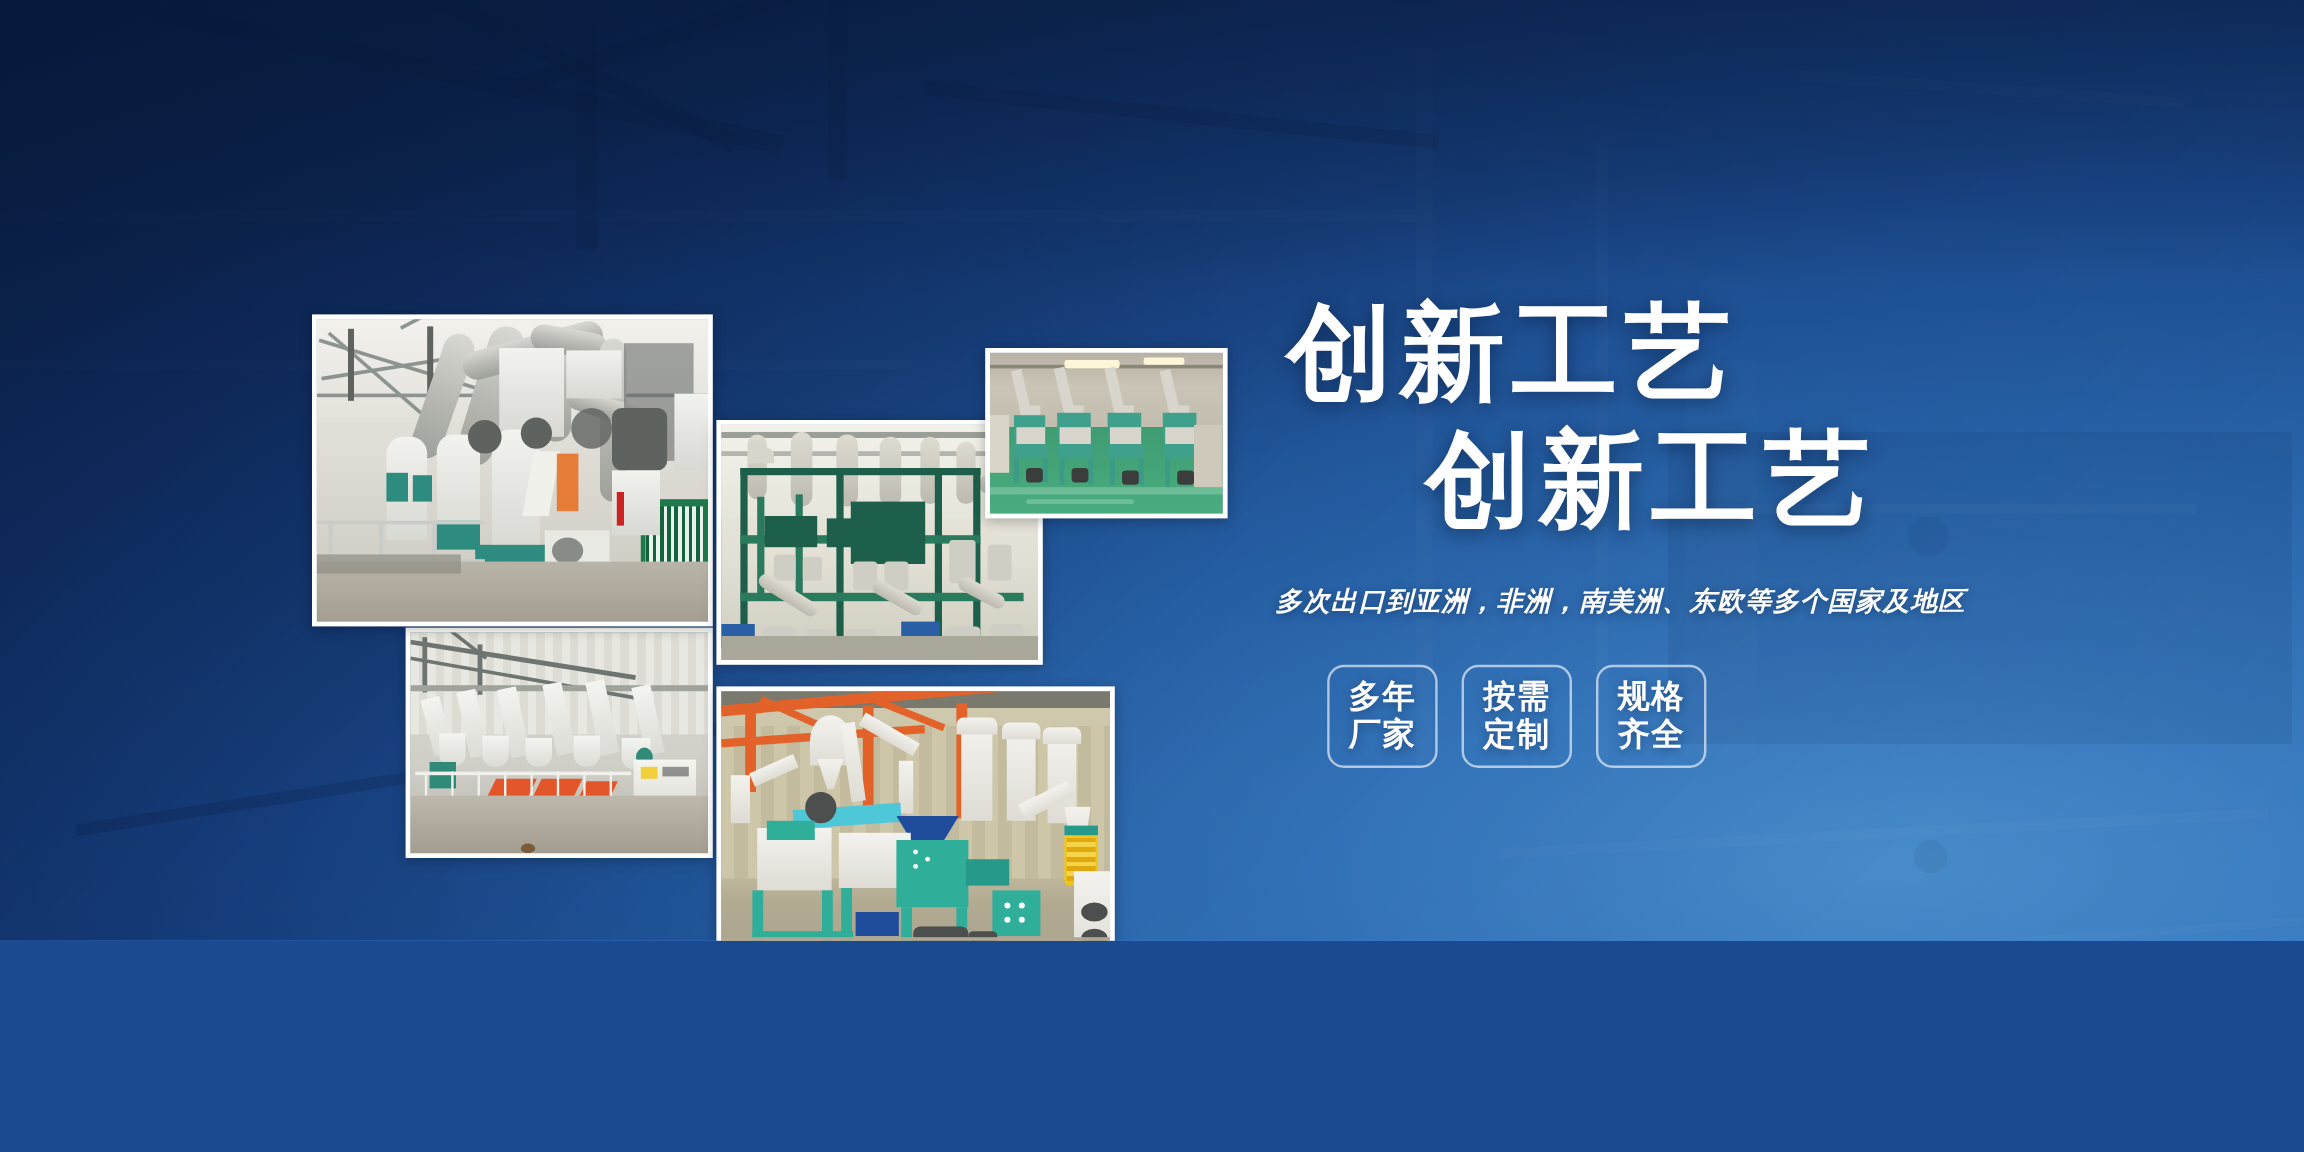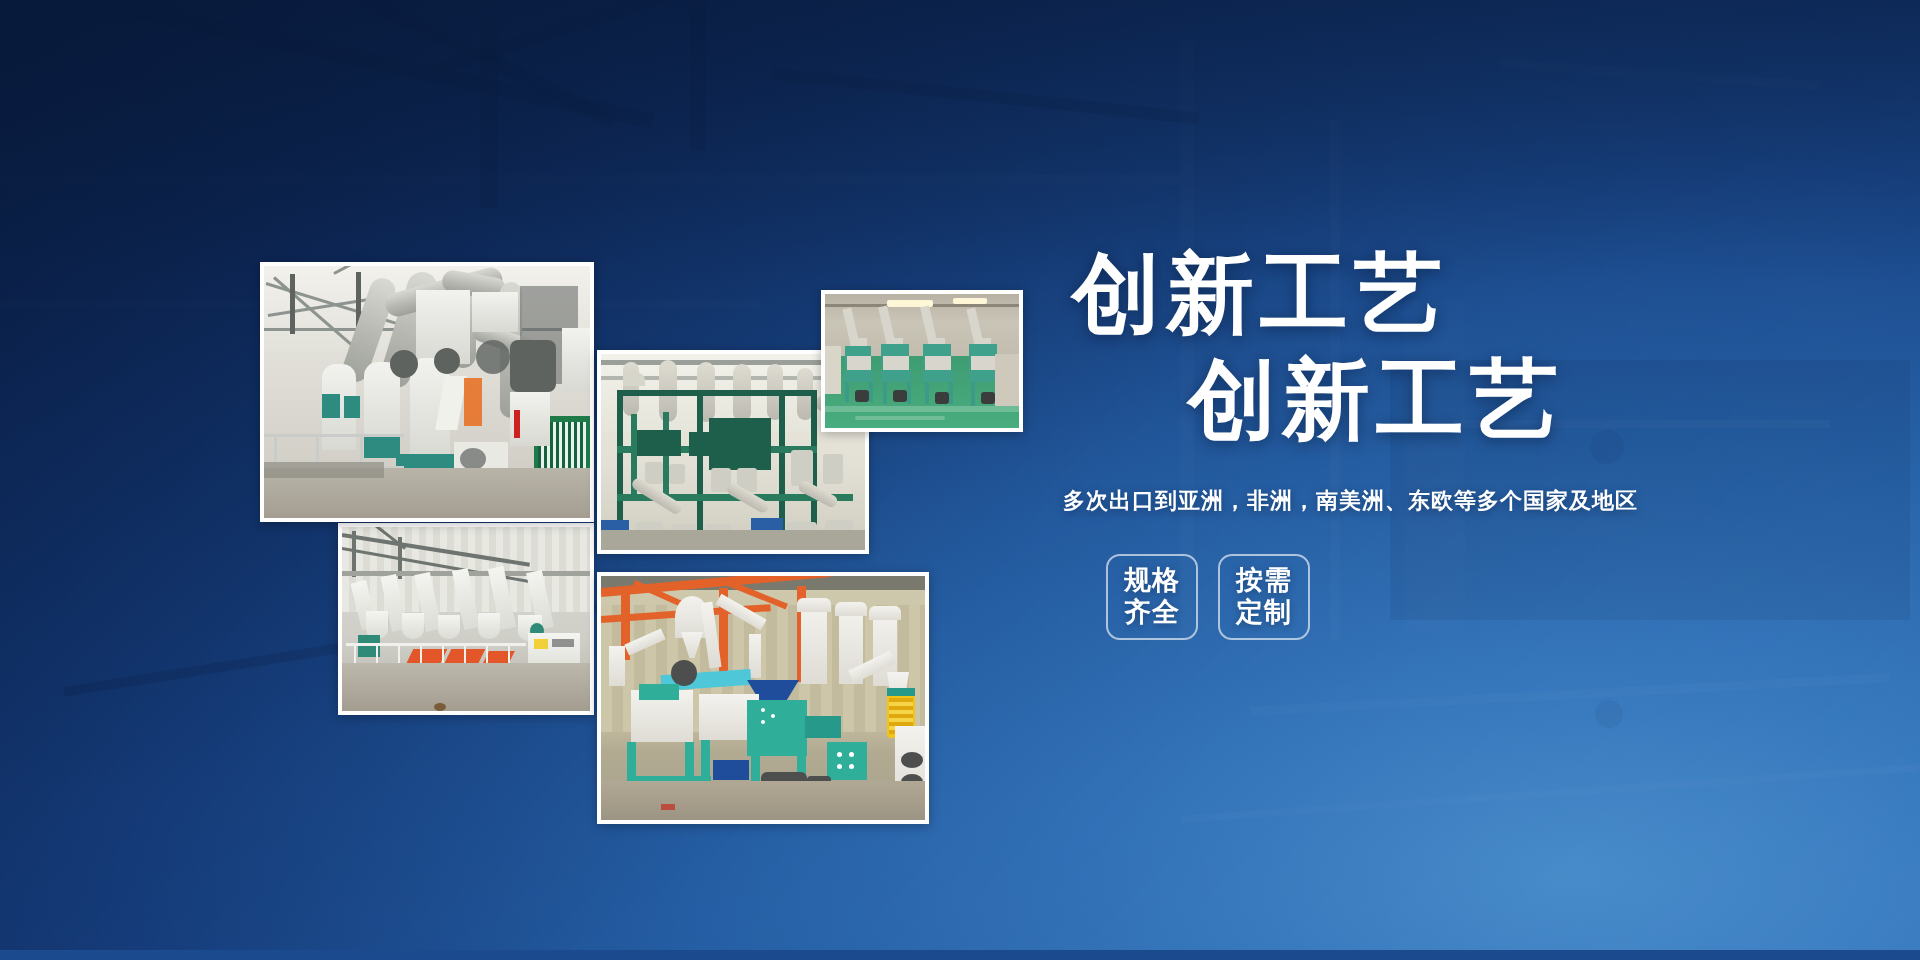--- a/index.html
+++ b/index.html
@@ -3,21 +3,21 @@
 <meta charset="utf-8">
 <title>Banner</title>
 <style>
   html,body{margin:0;padding:0;}
   body{
     width:1920px;height:960px;overflow:hidden;
     font-family:"Liberation Sans","DejaVu Sans",sans-serif;
     background:#1b4a8f;
   }
   #banner{
-    position:relative;width:1920px;height:950px;overflow:hidden;
+    position:relative;width:1920px;height:784px;overflow:hidden;
     background:#3b82f6;
   }
 
   
   .bg-layer{position:absolute;inset:0;overflow:hidden;}
 
   .bg-base{
     position:absolute;inset:0;
     background:
       radial-gradient(120% 120% at 82% 92%, #4e93d0 0%, #3b7ec2 18%, #2b69ae 38%, #1d4e92 62%, #143a77 82%, #0f2f63 100%);
@@ -113,21 +113,21 @@
 
   
   .text-block{position:absolute;left:1060px;top:250px;width:760px;z-index:10;}
 
   .headline{color:#ffffff;font-weight:700;letter-spacing:6px;line-height:1.0;
     text-shadow:0 3px 14px rgba(2,16,42,.45);}
   .headline .l1{font-size:88px;display:block;padding-left:12px;}
   .headline .l2{font-size:88px;display:block;padding-left:128px;margin-top:18px;}
 
   .subtitle{color:#ffffff;font-size:22px;font-weight:700;letter-spacing:1px;
-    margin-top:42px;padding-left:3px;text-shadow:0 2px 8px rgba(2,16,42,.4);white-space:nowrap;}
+    margin-top:42px;padding-left:3px;text-shadow:0 2px 8px rgba(2,16,42,.4);white-space:nowrap;font-style:italic;}
 
   .badges{display:flex;gap:20px;margin-top:38px;padding-left:46px;}
   .badge{
     width:92px;height:86px;border:2px solid rgba(255,255,255,.62);border-radius:14px;
     display:flex;flex-direction:column;align-items:center;justify-content:center;
     color:#ffffff;font-size:27px;font-weight:700;line-height:1.18;letter-spacing:1px;
     box-sizing:border-box;text-shadow:0 2px 7px rgba(2,16,42,.35);
   }
   .badge span{display:block;}
 </style>
@@ -459,22 +459,26 @@
 
     <div class="headline">
       <span class="l1">创新工艺</span>
       <span class="l2">创新工艺</span>
     </div>
 
     <div class="subtitle">多次出口到亚洲，非洲，南美洲、东欧等多个国家及地区</div>
 
     <div class="badges">
       <div class="badge">
-        <span>规格</span>
-        <span>齐全</span>
+        <span>多年</span>
+        <span>厂家</span>
       </div>
       <div class="badge">
         <span>按需</span>
         <span>定制</span>
       </div>
+      <div class="badge">
+        <span>规格</span>
+        <span>齐全</span>
+      </div>
     </div>
   </div>
 </div>
 
 </body></html>

